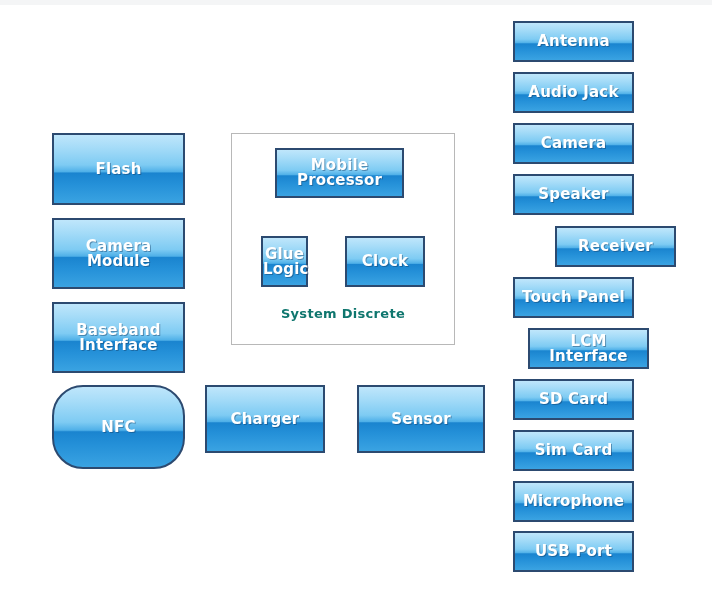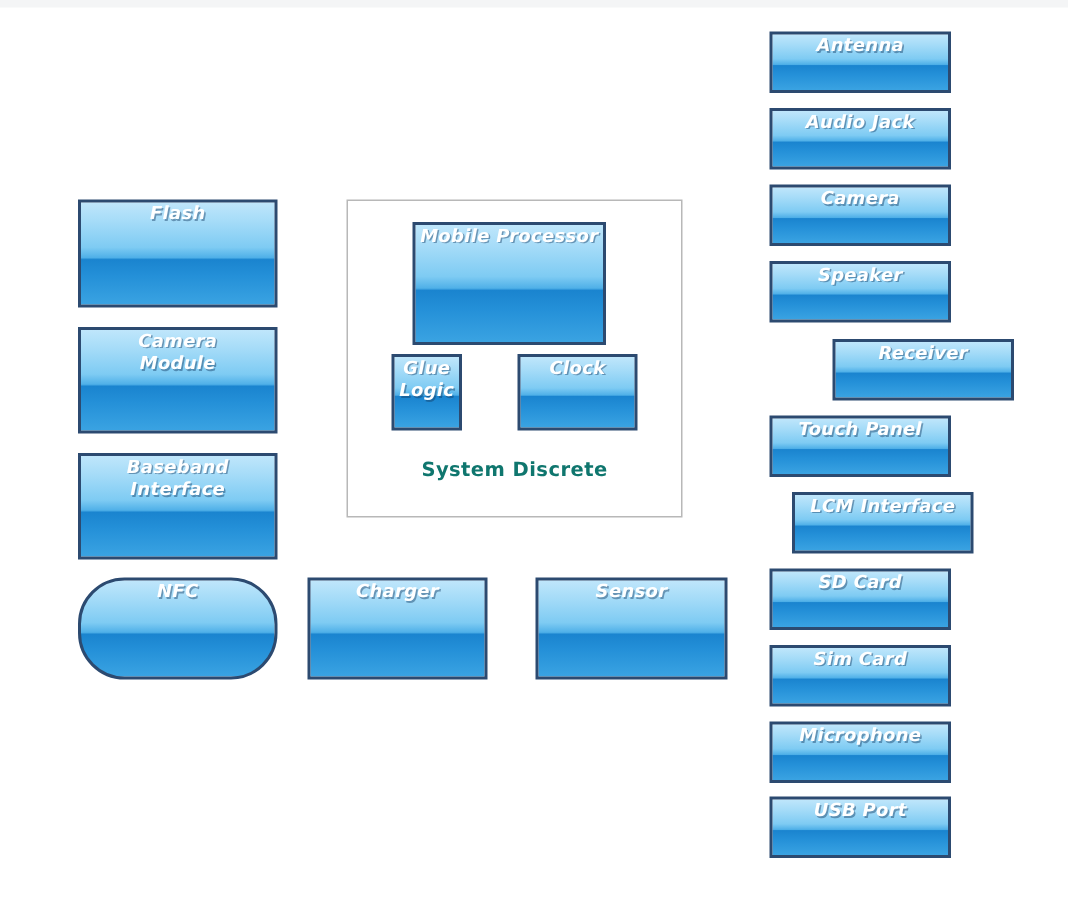--- a/index.html
+++ b/index.html
@@ -39,30 +39,30 @@
     border: 2px solid #2c4a70;
     background: linear-gradient(to bottom,
                  #bfe6fb 0%,
                  #a6dcf8 18%,
                  #7ecbf3 44%,
                  #4fb0e8 54%,
                  #1a84cf 56%,
                  #2490d8 72%,
                  #3aa3e2 100%);
     display: flex;
+    align-items: center;
     justify-content: center;
     text-align: center;
     color: #ffffff;
     font-weight: bold;
-    font-size: 12px;
+    font-size: 15px;
     line-height: 15px;
     letter-spacing: 0.2px;
     text-shadow: 1px 1px 0 rgba(20,60,100,0.45);
     user-select: none;
-    font-style: italic;
   }
 
   .blk .lbl {
     display: block;
     width: 100%;
     white-space: pre-line;
   }
 
   
   .group-box {
@@ -98,35 +98,35 @@
 Module</span>
       </div>
       <div class="blk" style="left: 52px; top: 302px; width: 133px; height: 71px;">
         <span class="lbl">Baseband
 Interface</span>
       </div>
     </div>
 
   <div id="center-group">
       <div class="group-box" style="left: 231px; top: 133px; width: 224px; height: 212px;"></div>
-      <div class="blk" style="left: 275px; top: 148px; width: 129px; height: 82px;">
+      <div class="blk" style="left: 275px; top: 148px; width: 129px; height: 50px;">
         <span class="lbl">Mobile Processor</span>
       </div>
       <div class="blk" style="left: 261px; top: 236px; width: 47px; height: 51px;">
         <span class="lbl">Glue
 Logic</span>
       </div>
       <div class="blk" style="left: 345px; top: 236px; width: 80px; height: 51px;">
         <span class="lbl">Clock</span>
       </div>
       <div class="group-caption" style="left: 231px; top: 306px; width: 224px;">System Discrete</div>
     </div>
 
   <div id="bottom-row">
-      <div class="blk" style="left: 52px; top: 385px; width: 133px; height: 68px; border-radius: 31px;">
+      <div class="blk" style="left: 52px; top: 385px; width: 133px; height: 84px; border-radius: 31px;">
         <span class="lbl">NFC</span>
       </div>
       <div class="blk" style="left: 205px; top: 385px; width: 120px; height: 68px;">
         <span class="lbl">Charger</span>
       </div>
       <div class="blk" style="left: 357px; top: 385px; width: 128px; height: 68px;">
         <span class="lbl">Sensor</span>
       </div>
     </div>
 

